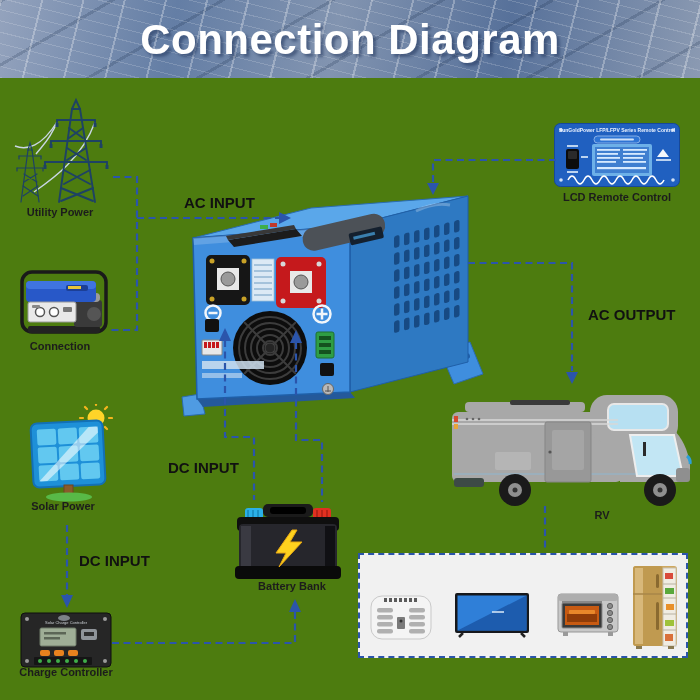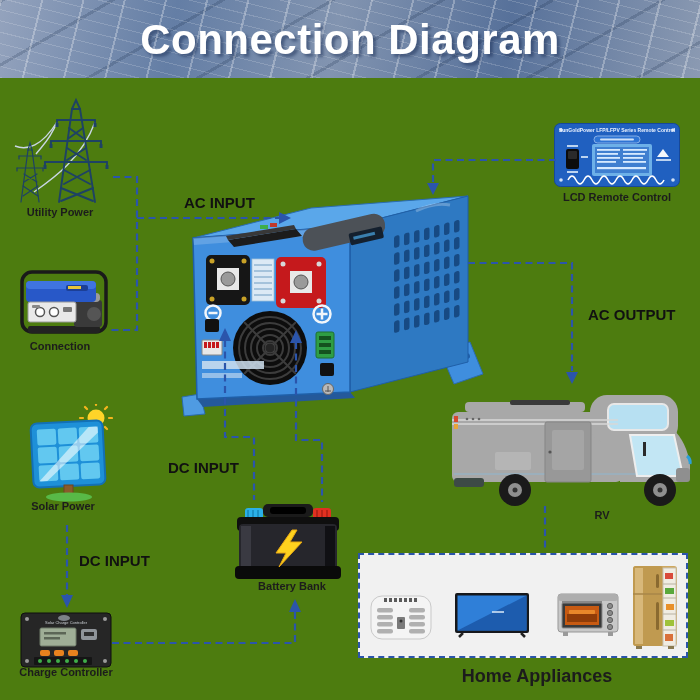--- a/index.html
+++ b/index.html
@@ -470,20 +470,19 @@
         </g>
       <rect x="33" y="9" width="8" height="6" fill="#d94a3a"></rect>
       <rect x="33" y="24" width="9" height="6" fill="#5aa83c"></rect>
       <rect x="34" y="40" width="8" height="6" fill="#e8902a"></rect>
       <rect x="33" y="56" width="9" height="6" fill="#9fc23a"></rect>
       <rect x="33" y="70" width="8" height="7" fill="#d9703a"></rect>
       <rect x="4" y="82" width="6" height="3" fill="#8a7a50"></rect>
         <rect x="36" y="82" width="6" height="3" fill="#8a7a50"></rect>
     </svg>
   </div>
-  <div class="lbl" style="left:537px;top:666px;font-size:18px;">Home Appliances</div>
 
   <div class="clbl" style="left:184px;top:194px;">AC INPUT</div>
   <div class="clbl" style="left:588px;top:306px;">AC OUTPUT</div>
   <div class="clbl" style="left:168px;top:459px;">DC INPUT</div>
   <div class="clbl" style="left:79px;top:552px;">DC INPUT</div>
 
 </div>
 
 </body></html>

